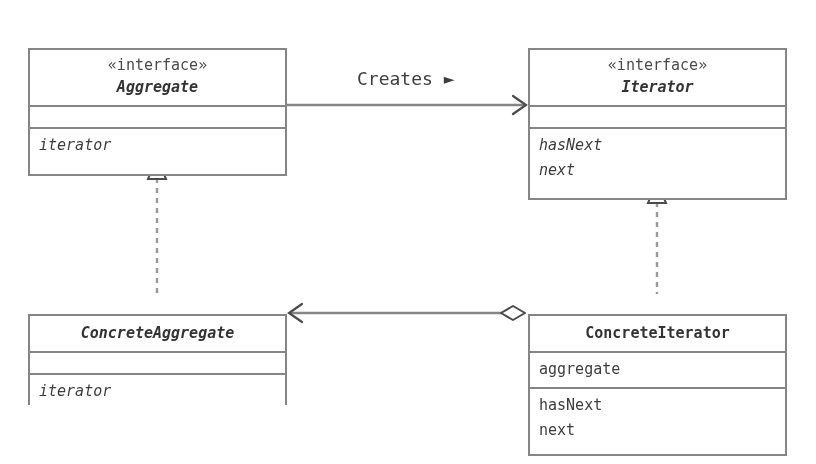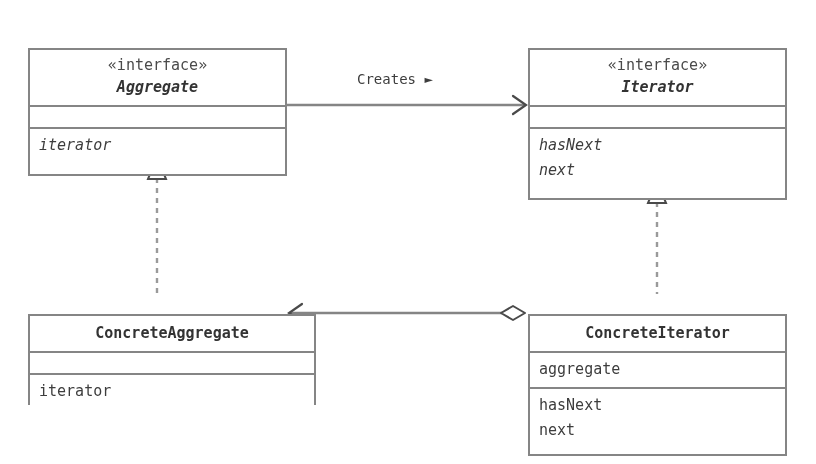--- a/index.html
+++ b/index.html
@@ -81,21 +81,21 @@
     white-space: nowrap;
     color: #3d3d3d;
   }
   .member.abstract {
     font-style: italic;
   }
 
   
   .edge-label {
     position: absolute;
-    font-size: 14px;
+    font-size: 18px;
     line-height: 18px;
     color: #3d3d3d;
     white-space: nowrap;
     z-index: 3;
   }
 </style>
 </head>
 <body>
 
 <div id="canvas">
@@ -145,21 +145,21 @@
       <div class="stereotype">«interface»</div>
       <div class="classname abstract">Iterator</div>
     </div>
     <div class="compartment empty"></div>
     <div class="compartment members">
       <div class="member abstract">hasNext</div>
       <div class="member abstract">next</div>
     </div>
   </div>
 
-  <div class="uml-box" style="left:28px; top:294px; width:288px; height:91px;">
+  <div class="uml-box" style="left:28px; top:294px; width:259px; height:91px;font-style:italic;">
     <div class="compartment head simple">
       <div class="classname">ConcreteAggregate</div>
     </div>
     <div class="compartment empty"></div>
     <div class="compartment members">
       <div class="member">iterator</div>
     </div>
   </div>
 
   <div class="uml-box" style="left:528px; top:294px; width:259px; height:142px;">

